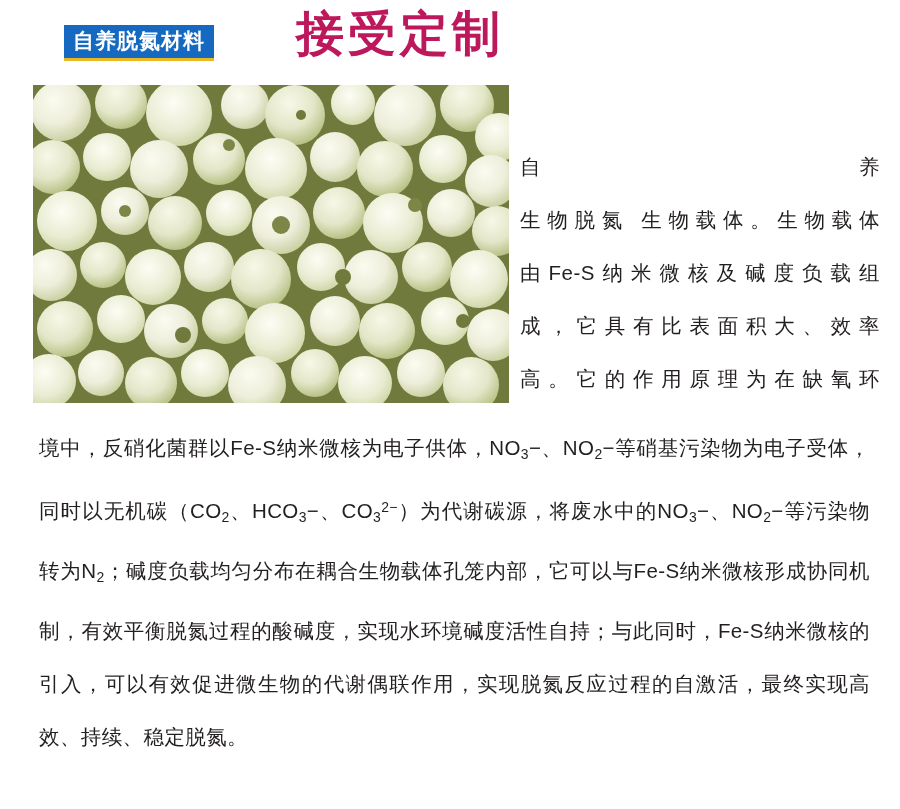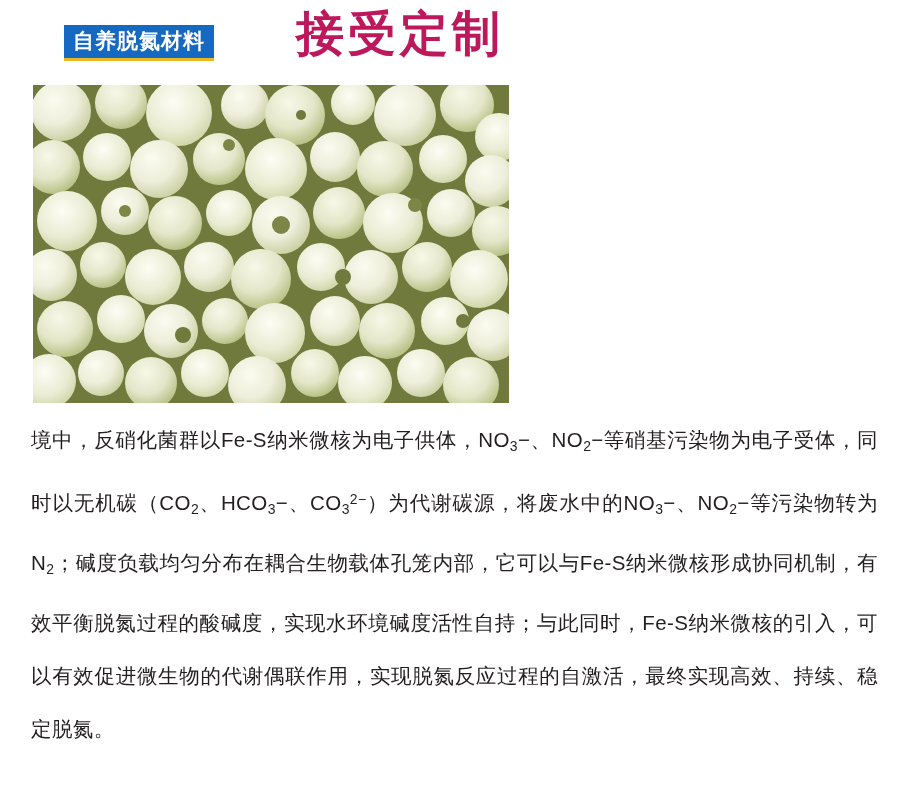--- a/index.html
+++ b/index.html
@@ -88,21 +88,21 @@
     left: 28px;
     top: 410px;
     width: 853px;
     font-size: 20.5px;
     line-height: 53px;
     text-align: justify;
     letter-spacing: 0.4px;
     color: #231f20;
   }
   .body-text p {
-    margin: 3px;
+    margin: 11px;
   }
   sub {
     font-size: 0.68em;
     vertical-align: -0.28em;
   }
   sup {
     font-size: 0.68em;
     vertical-align: 0.45em;
   }
 </style>
@@ -202,18 +202,25 @@
         <circle cx="382" cy="120" r="7" fill="#7d8647"></circle>
         <circle cx="150" cy="250" r="8" fill="#6f7a3c"></circle>
         <circle cx="92" cy="126" r="6" fill="#7d8647"></circle>
         <circle cx="430" cy="236" r="7" fill="#6f7a3c"></circle>
         <circle cx="196" cy="60" r="6" fill="#7d8647"></circle>
         <circle cx="268" cy="30" r="5" fill="#6f7a3c"></circle>
       </g>
     </svg>
   </div>
 
+  <div class="side-text">
+    <div>自养</div>
+    <div>生物脱氮 生物载体。生物载体</div>
+    <div>由Fe-S纳米微核及碱度负载组</div>
+    <div>成，它具有比表面积大、效率</div>
+    <div>高。它的作用原理为在缺氧环</div>
+  </div>
 
   <div class="body-text">
     <p id="body-paragraph-text"><span>境中，反硝化菌群以Fe-S纳米微核为电子供体，NO</span><sub>3</sub><span>−、NO</span><sub>2</sub><span>−等硝基污染物为电子受体，同时以无机碳（CO</span><sub>2</sub><span>、HCO</span><sub>3</sub><span>−、CO</span><sub>3</sub><sup>2−</sup><span>）为代谢碳源，将废水中的NO</span><sub>3</sub><span>−、NO</span><sub>2</sub><span>−等污染物转为N</span><sub>2</sub><span>；碱度负载均匀分布在耦合生物载体孔笼内部，它可以与Fe-S纳米微核形成协同机制，有效平衡脱氮过程的酸碱度，实现水环境碱度活性自持；与此同时，Fe-S纳米微核的引入，可以有效促进微生物的代谢偶联作用，实现脱氮反应过程的自激活，最终实现高效、持续、稳定脱氮。</span></p>
   </div>
 
 </div>
 
 </body></html>

